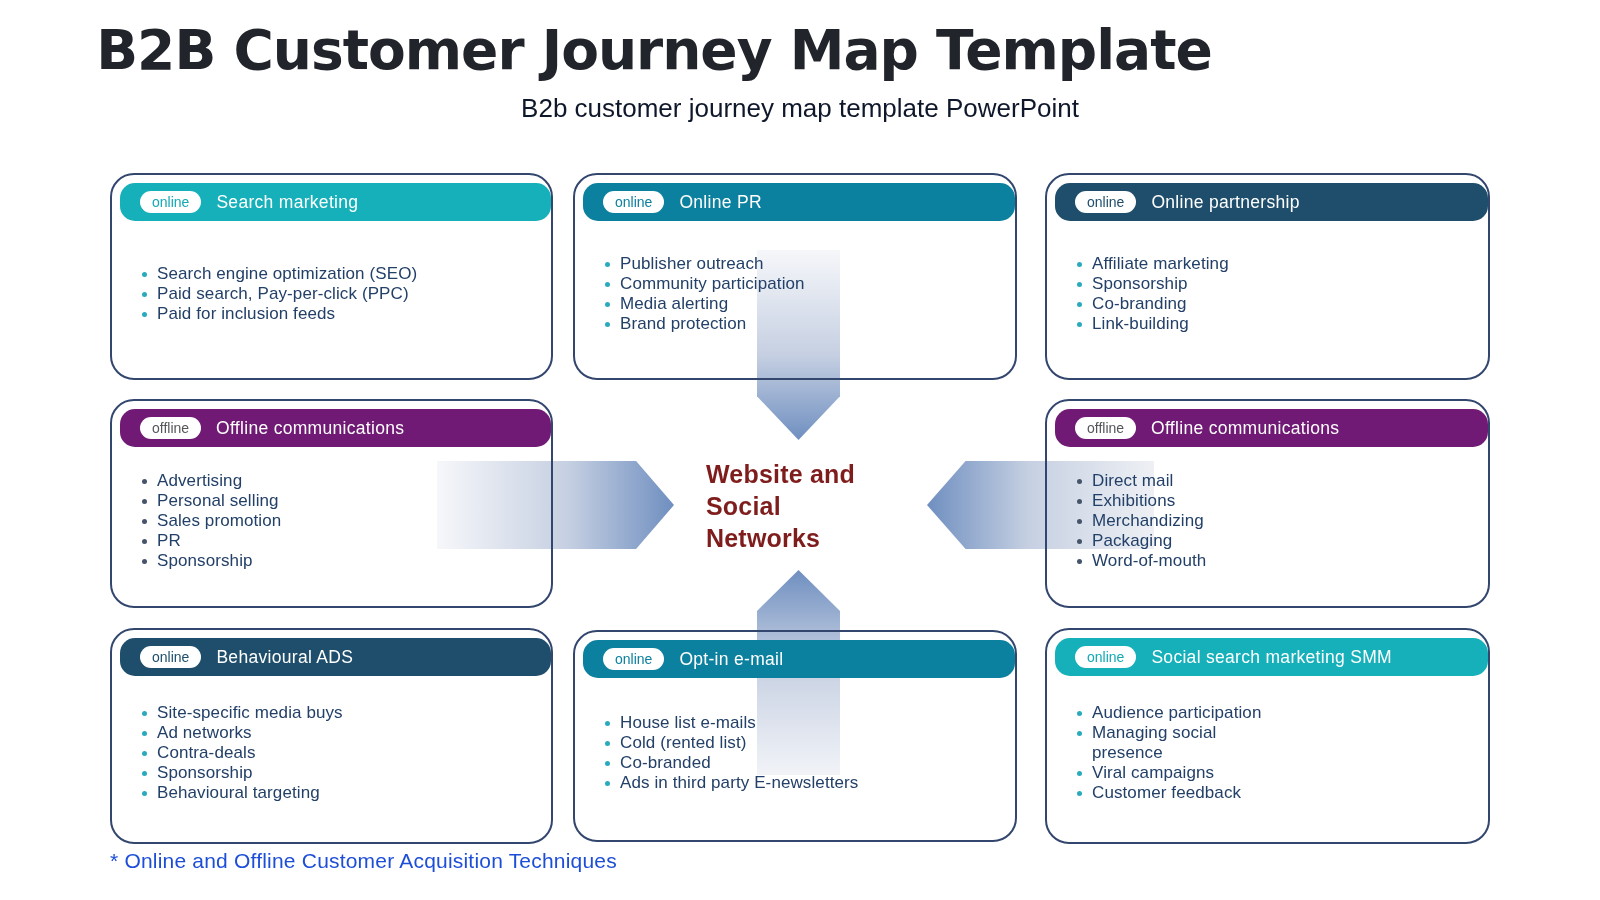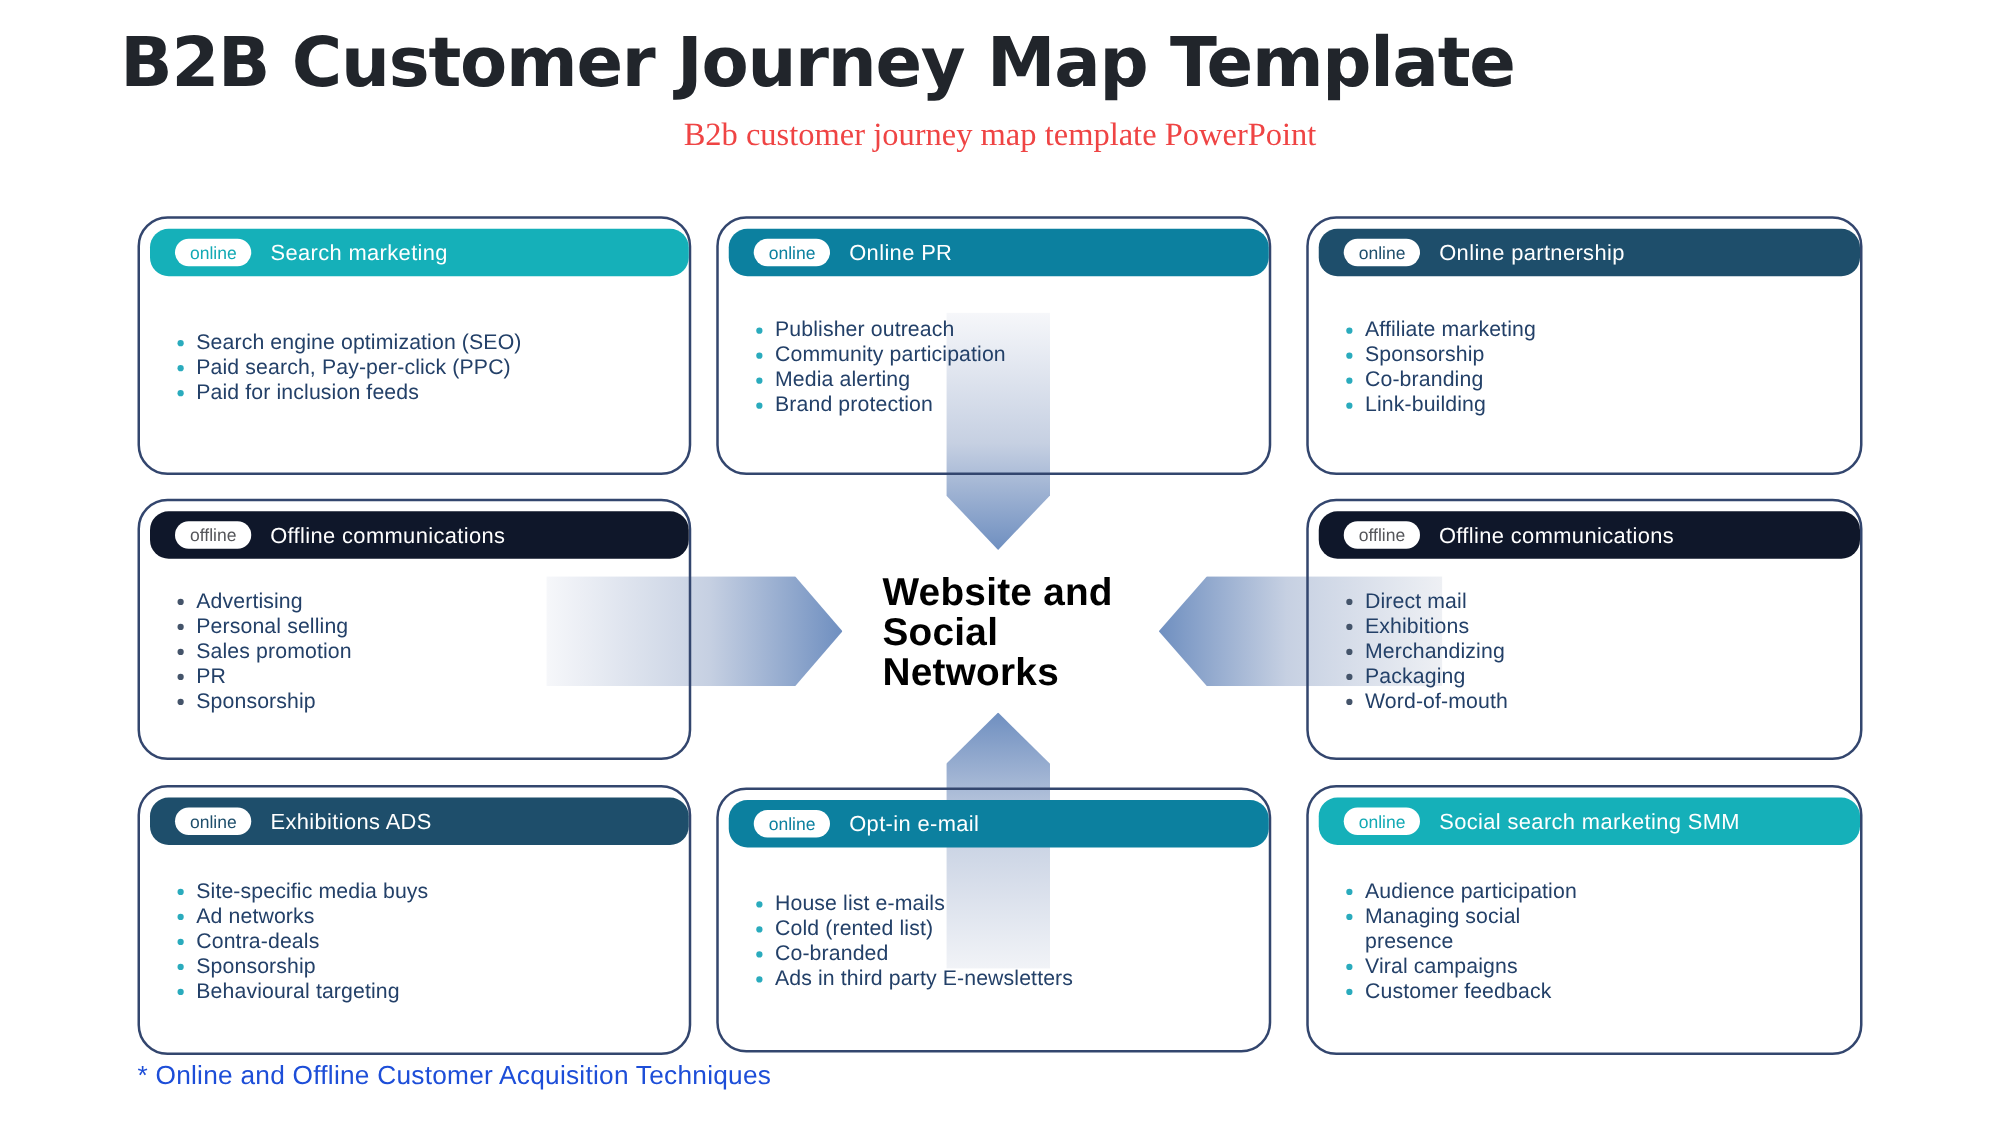--- a/index.html
+++ b/index.html
@@ -13,32 +13,32 @@
   
   .main-title {
     position:absolute; top:18px; left:0; width:1308px;
     text-align:center;
     font-family:"DejaVu Sans", sans-serif;
     font-weight:bold; font-size:55px; letter-spacing:-1px;
     color:#21252b;
   }
   .sub-title {
     position:absolute; top:93px; left:0; width:1600px;
-    text-align:center; font-size:26px; color:#ef4444;font-family:Liberation Serif, serif;
+    text-align:center; font-size:26px; color:#0f172a;
   }
   .footnote {
     position:absolute; left:110px; top:849px;
     font-size:21px; color:#1d4ed8; letter-spacing:0.2px;
   }
 
   
   .center-label {
     position:absolute; left:706px; top:458px; z-index:3;
-    font-size:31px; line-height:32px; font-weight:bold;
-    color:#000000; white-space:pre-line; letter-spacing:0.2px;
+    font-size:25px; line-height:32px; font-weight:bold;
+    color:#7f1d1d; white-space:pre-line; letter-spacing:0.2px;
   }
 
   
   .arrow { position:absolute; z-index:1; }
   .arrow-down {
     left:757px; top:250px; width:83px; height:190px;
     clip-path:polygon(0 0, 100% 0, 100% 77%, 50% 100%, 0 77%);
     background:linear-gradient(180deg, #f6f7fa 0%, #c6d0e2 55%, #6f8fc0 100%);
   }
   .arrow-up {
@@ -83,21 +83,21 @@
     font-size:14px; line-height:18px;
   }
   .box-title { color:#ffffff; font-size:17.5px; letter-spacing:0.3px; }
 
   .theme-teal .box-header { background:#15b0b9; }
   .theme-teal .badge      { color:#12a9b4; }
   .theme-blue .box-header { background:#0c809f; }
   .theme-blue .badge      { color:#0c809f; }
   .theme-navy .box-header { background:#1e4e6b; }
   .theme-navy .badge      { color:#1e4e6b; }
-  .theme-gray .box-header { background:#0f172a; }
+  .theme-gray .box-header { background:#701a75; }
   .theme-gray .badge      { color:#55565a; }
 
   .box-content {
     flex:1 1 auto; display:flex; flex-direction:column; justify-content:center;
     padding:0 20px 12px 30px;
   }
   .bullets { list-style:none; }
   .bullets li { display:flex; align-items:flex-start; gap:10px; }
   .dot {
     flex:0 0 auto; width:5px; height:5px; border-radius:50%;
@@ -261,21 +261,21 @@
             <span class="dot"></span>
             <span class="li-text">Word-of-mouth</span>
           </li>
         </ul>
     </div>
   </div>
 
   <div class="box b6 theme-navy">
     <div class="box-header">
       <span class="badge">online</span>
-      <span class="box-title">Exhibitions ADS</span>
+      <span class="box-title">Behavioural ADS</span>
     </div>
     <div class="box-content">
       <ul class="bullets">
           <li>
             <span class="dot"></span>
             <span class="li-text">Site-specific media buys</span>
           </li>
           <li>
             <span class="dot"></span>
             <span class="li-text">Ad networks</span>

